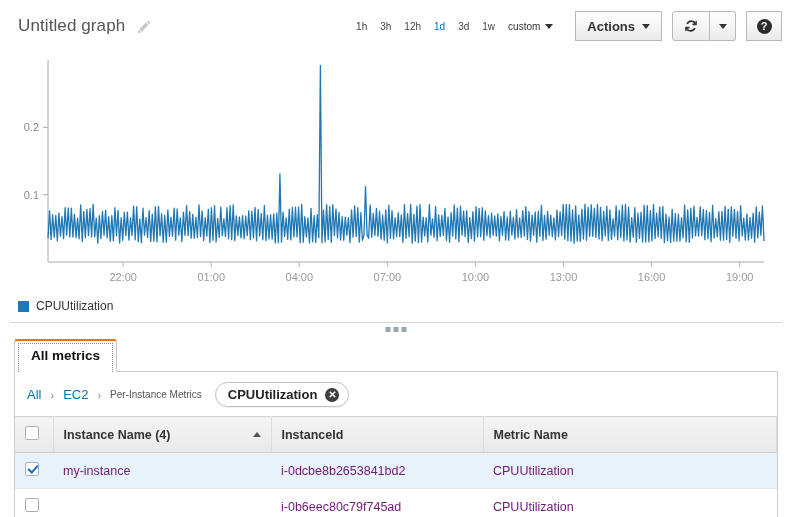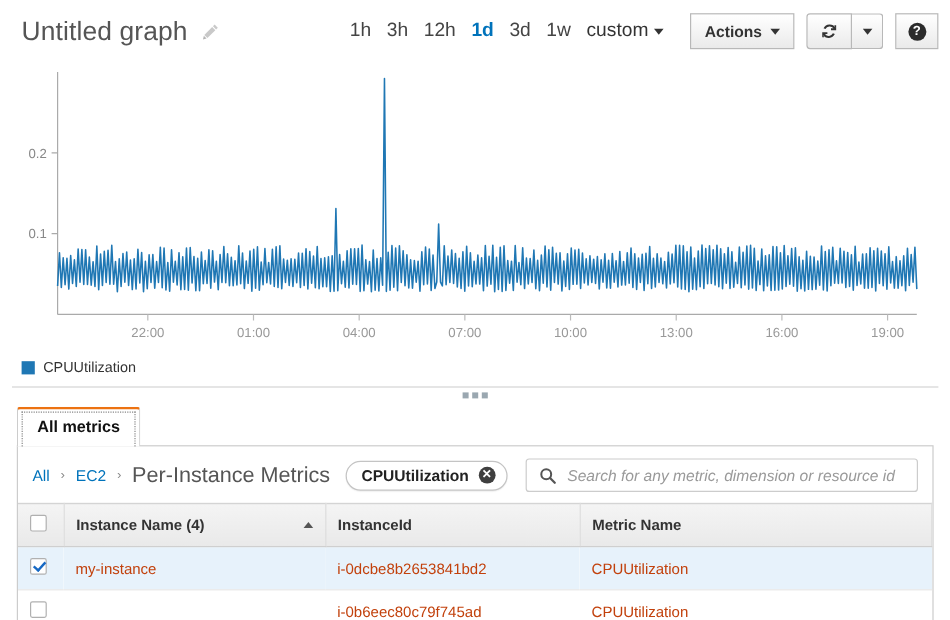--- a/index.html
+++ b/index.html
@@ -18,48 +18,48 @@
 
   
   .header {
     height: 52px;
     display: flex;
     align-items: center;
     padding: 0 10px 0 18px;
     box-sizing: border-box;
   }
   .graph-title {
-    font-size: 22px;
+    font-size: 17px;
     color: #555555;
     font-weight: normal;
     letter-spacing: 0.1px;
   }
   .pencil-icon {
     margin-left: 12px;
     display: inline-flex;
     align-items: center;
     cursor: pointer;
   }
   .header-spacer { flex: 1; }
 
   .range-group {
     display: flex;
     align-items: center;
     gap: 13px;
-    font-size: 16px;
+    font-size: 10px;
     margin-right: 22px;
   }
   .range-item {
     color: #444444;
     cursor: pointer;
     white-space: nowrap;
   }
   .range-item.active {
     color: #0073bb;
-    font-weight: bold;
+    font-weight: normal;
   }
   .range-custom {
     color: #333333;
     cursor: pointer;
     display: inline-flex;
     align-items: center;
     gap: 5px;
     justify-content: flex-end;
   }
   .caret-down {
@@ -228,21 +228,21 @@
     align-items: center;
     padding: 10px 12px 9px 12px;
     gap: 9px;
   }
   .crumb-link {
     color: #0073bb;
     font-size: 13px;
     cursor: pointer;
   }
   .crumb-sep { color: #888888; font-size: 11px; }
-  .crumb-current { color: #555555; font-size: 18px; }
+  .crumb-current { color: #555555; font-size: 10px; }
 
   .pill {
     display: inline-flex;
     align-items: center;
     gap: 8px;
     background: #ffffff;
     border: 1px solid #c4c4c4;
     border-radius: 14px;
     padding: 4px 9px 4px 12px;
     font-size: 13px;
@@ -298,21 +298,21 @@
     font-weight: bold;
     color: #333333;
     text-align: left;
     padding: 9px 10px;
     height: 17px;
     box-sizing: border-box;
     white-space: nowrap;
   }
   table.metrics td {
     font-size: 12.5px;
-    color: #c2410c;
+    color: #701a75;
     padding: 9px 10px;
     border-bottom: 1px solid #e6e6e6;
     white-space: nowrap;
     overflow: hidden;
     text-overflow: ellipsis;
   }
   tr.row-selected td {
     background: #e7f2fb;
   }
   .col-check { width: 38px; }
@@ -458,27 +458,20 @@
     <span class="crumb-sep">›</span>
     <span class="crumb-link">EC2</span>
     <span class="crumb-sep">›</span>
     <span class="crumb-current">Per-Instance Metrics</span>
 
     <span class="pill">
       <span>CPUUtilization</span>
       <span class="pill-x">✕</span>
     </span>
 
-    <span class="search-box">
-      <svg width="15" height="15" viewBox="0 0 16 16" aria-hidden="true">
-        <circle cx="6.6" cy="6.6" r="4.4" fill="none" stroke="#555" stroke-width="1.8"></circle>
-        <line x1="10" y1="10" x2="14.2" y2="14.2" stroke="#555" stroke-width="2" stroke-linecap="round"></line>
-      </svg>
-      <span class="search-text">Search for any metric, dimension or resource id</span>
-    </span>
   </div>
 
   <table class="metrics">
     <thead>
       <tr>
         <th class="col-check">
           <span class="cb"></span>
         </th>
         <th class="col-name">
           <span class="th-inner">

